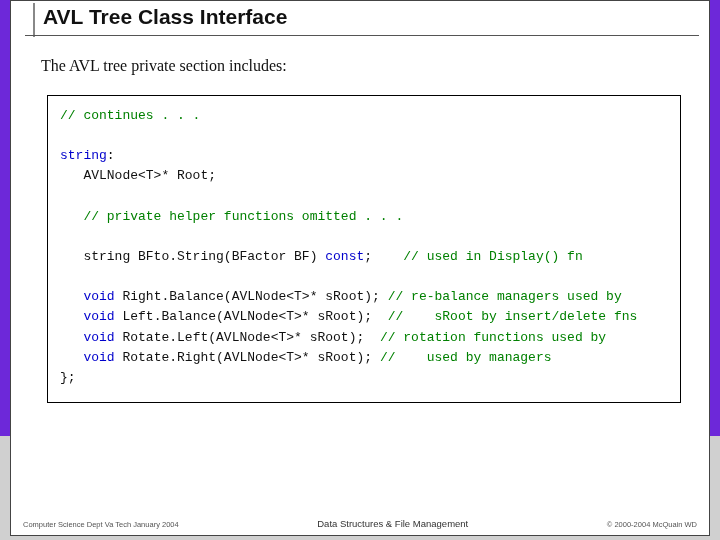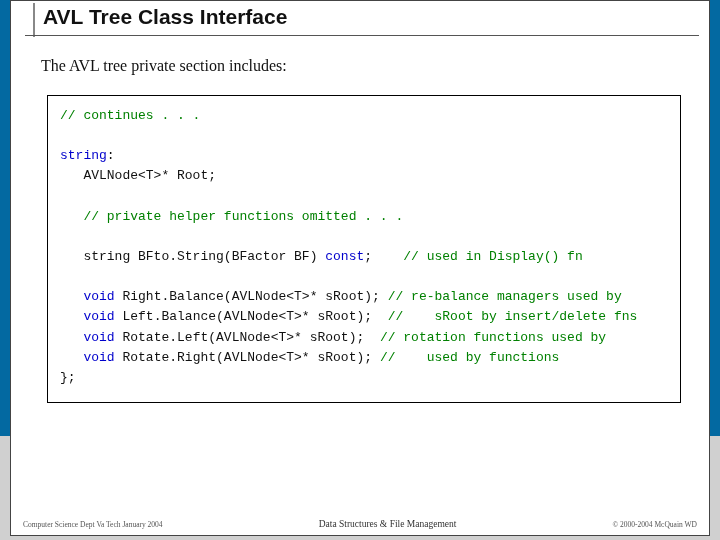--- a/index.html
+++ b/index.html
@@ -9,21 +9,21 @@
     height: 540px;
     background: #d0d0d0;
     font-family: Arial, Helvetica, sans-serif;
     position: relative;
     overflow: hidden;
   }
   .slide-outer {
     position: absolute;
     left: 0; top: 0;
     width: 720px; height: 436px;
-    background: #0369a1;
+    background: #6d28d9;
   }
   .page-edge {
     position: absolute;
     left: 10px; top: 0;
     width: 700px; height: 536px;
     background: #ffffff;
     border: 1px solid #444;
   }
   .vertical-line {
     position: absolute;
@@ -76,21 +76,20 @@
   .kw { color: #0000cc; }
   .cm { color: #008000; }
   .footer {
     position: absolute;
     left: 12px; right: 12px; bottom: 6px;
     display: flex;
     justify-content: space-between;
     align-items: baseline;
     font-size: 7.5px;
     color: #555;
-    font-family: Liberation Serif, serif;
   }
   .footer .center {
     font-size: 9.5px;
     color: #333;
     margin-top: 16px;
   }
 </style>
 </head>
 <body>
 
@@ -111,21 +110,21 @@
 <span class="kw">string</span><span>:</span>
 <span>   AVLNode&lt;T&gt;* Root;</span>
 
 <span class="cm">   // private helper functions omitted . . .</span>
 
 <span>   string BFto.String(BFactor BF) </span><span class="kw">const</span><span>;</span><span class="cm">    // used in Display() fn</span>
 
    <span class="kw">void</span><span> Right.Balance(AVLNode&lt;T&gt;* sRoot);</span><span class="cm"> // re-balance managers used by</span>
    <span class="kw">void</span><span> Left.Balance(AVLNode&lt;T&gt;* sRoot); </span><span class="cm"> //    sRoot by insert/delete fns</span>
    <span class="kw">void</span><span> Rotate.Left(AVLNode&lt;T&gt;* sRoot); </span><span class="cm"> // rotation functions used by</span>
-   <span class="kw">void</span><span> Rotate.Right(AVLNode&lt;T&gt;* sRoot);</span><span class="cm"> //    used by functions</span>
+   <span class="kw">void</span><span> Rotate.Right(AVLNode&lt;T&gt;* sRoot);</span><span class="cm"> //    used by managers</span>
 <span>};</span></div>
 
     <div class="footer">
       <span>Computer Science Dept Va Tech January 2004</span>
       <span class="center">Data Structures &amp; File Management</span>
       <span>© 2000-2004  McQuain WD</span>
     </div>
   </div>
 </div>
 

